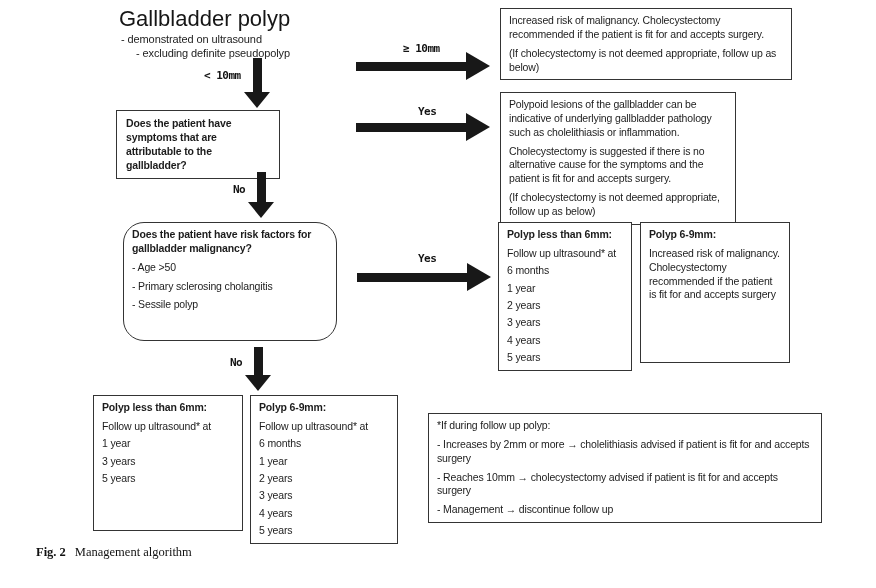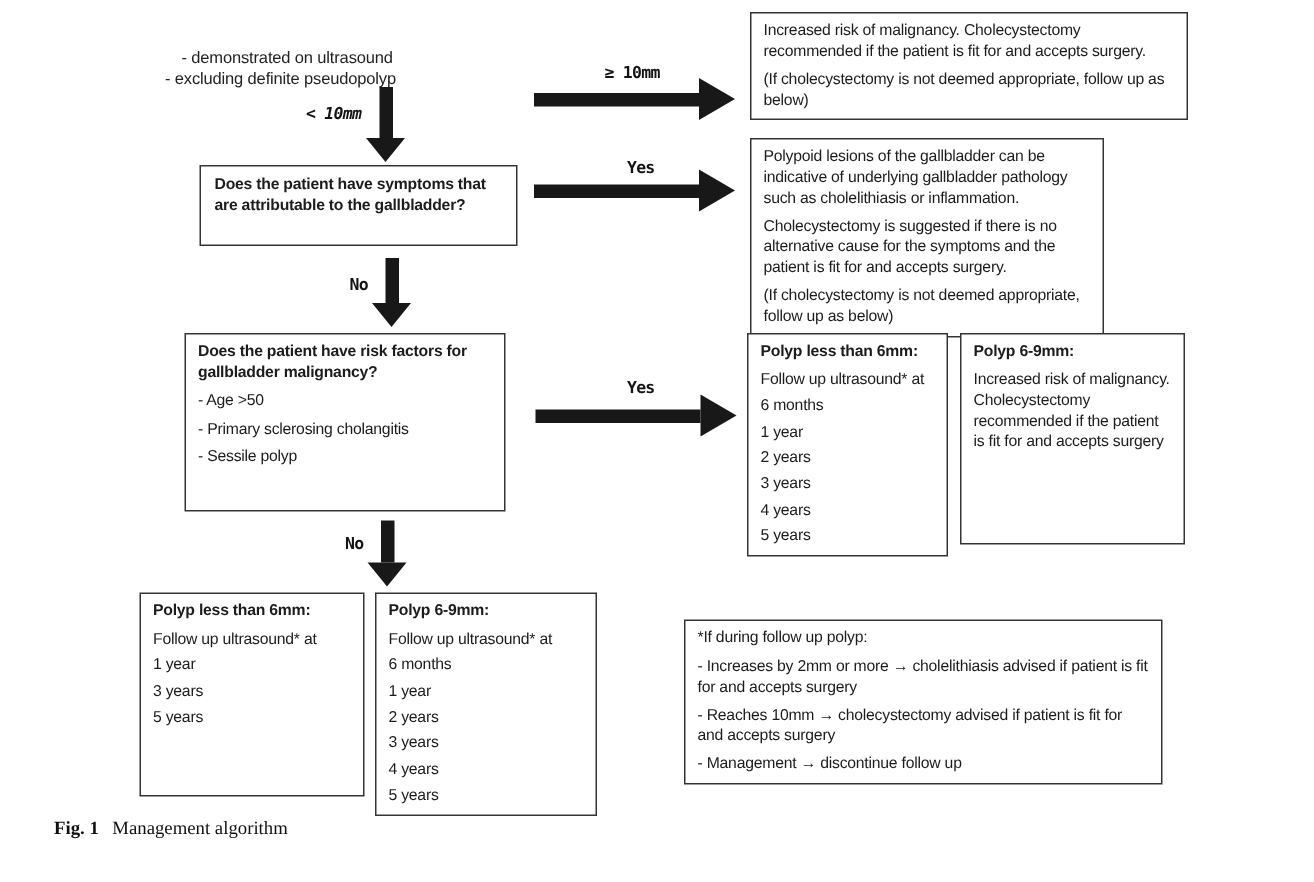--- a/index.html
+++ b/index.html
@@ -49,41 +49,42 @@
     position:absolute;left:36px;top:545px;font-family:"Liberation Serif",serif;
     font-size:12.5px;color:#111;
   }
   .caption .fig{font-weight:bold;margin-right:9px;}
 </style>
 </head>
 <body>
 
 <div class="stage">
 
+  <div class="title">Gallbladder polyp</div>
   <div class="title-sub" style="left:121px;top:33px;text-align:right;">- demonstrated on ultrasound</div>
-  <div class="title-sub" style="left:110px;top:47px;">- excluding definite pseudopolyp</div>
+  <div class="title-sub" style="left:136px;top:47px;">- excluding definite pseudopolyp</div>
 
-  <div class="flow-label" style="left:204px;top:69px;font-style:italic;">&lt; 10mm</div>
+  <div class="flow-label" style="left:204px;top:69px;">&lt; 10mm</div>
   <div class="varrow" style="left:244px;top:58px;">
     <div class="v-shaft" style="height:34px;"></div>
     <div class="v-head" style="top:34px;"></div>
   </div>
 
   <div class="flow-label" style="left:403px;top:42px;">≥ 10mm</div>
   <div class="harrow" style="left:356px;top:52px;">
     <div class="h-shaft" style="width:110px;"></div>
     <div class="h-head" style="left:110px;"></div>
   </div>
 
   <div class="box" style="left:500px;top:8px;width:292px;min-height:69px;">
     <p>Increased risk of malignancy. Cholecystectomy recommended if the patient is fit for and accepts surgery.</p>
     <p>(If cholecystectomy is not deemed appropriate, follow up as below)</p>
   </div>
 
-  <div class="box hd" style="left:133px;top:110px;width:212px;min-height:54px;padding:6px 9px;">
+  <div class="box hd" style="left:116px;top:110px;width:164px;min-height:54px;padding:6px 9px;">
     <p>Does the patient have symptoms that are attributable to the gallbladder?</p>
   </div>
 
   <div class="flow-label" style="left:418px;top:105px;">Yes</div>
   <div class="harrow" style="left:356px;top:113px;">
     <div class="h-shaft" style="width:110px;"></div>
     <div class="h-head" style="left:110px;"></div>
   </div>
 
   <div class="box" style="left:500px;top:92px;width:236px;min-height:126px;">
@@ -91,21 +92,21 @@
     <p>Cholecystectomy is suggested if there is no alternative cause for the symptoms and the patient is fit for and accepts surgery.</p>
     <p>(If cholecystectomy is not deemed appropriate, follow up as below)</p>
   </div>
 
   <div class="flow-label" style="left:233px;top:183px;">No</div>
   <div class="varrow" style="left:248px;top:172px;">
     <div class="v-shaft" style="height:30px;"></div>
     <div class="v-head" style="top:30px;"></div>
   </div>
 
-  <div class="box" style="left:123px;top:222px;width:214px;min-height:119px;">
+  <div class="box" style="left:123px;top:222px;width:214px;min-height:119px;border-radius:21px;">
     <p class="hd">Does the patient have risk factors for gallbladder malignancy?</p>
     <p>- Age &gt;50</p>
     <p>- Primary sclerosing cholangitis</p>
     <p class="tight">- Sessile polyp</p>
   </div>
 
   <div class="flow-label" style="left:418px;top:252px;">Yes</div>
   <div class="harrow" style="left:357px;top:263px;">
     <div class="h-shaft" style="width:110px;"></div>
     <div class="h-head" style="left:110px;"></div>
@@ -151,24 +152,24 @@
       <p>Follow up ultrasound* at</p>
       <p>6 months</p>
       <p>1 year</p>
       <p>2 years</p>
       <p>3 years</p>
       <p>4 years</p>
       <p>5 years</p>
     </div>
   </div>
 
-  <div class="box" style="left:428px;top:413px;width:319px;min-height:100px;margin-left:28px;">
+  <div class="box" style="left:428px;top:413px;width:394px;min-height:100px;">
     <p>*If during follow up polyp:</p>
     <p>- Increases by 2mm or more → cholelithiasis advised if patient is fit for and accepts surgery</p>
     <p>- Reaches 10mm → cholecystectomy advised if patient is fit for and accepts surgery</p>
     <p>- Management → discontinue follow up</p>
   </div>
 
   <div class="caption">
-    <span class="fig">Fig. 1</span><span>Management algorithm</span>
+    <span class="fig">Fig. 2</span><span>Management algorithm</span>
   </div>
 
 </div>
 
 </body></html>

